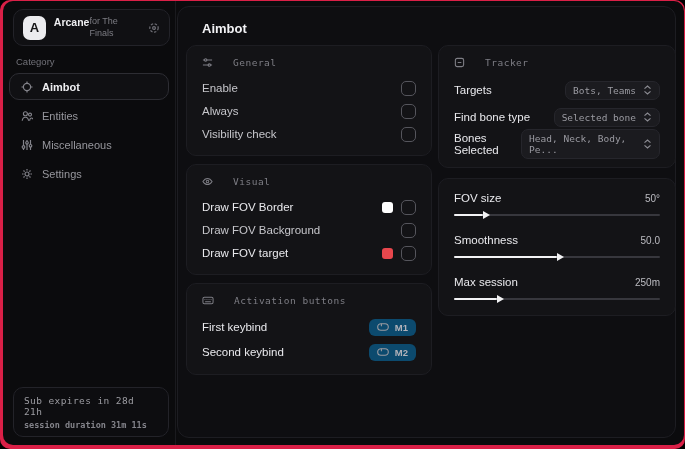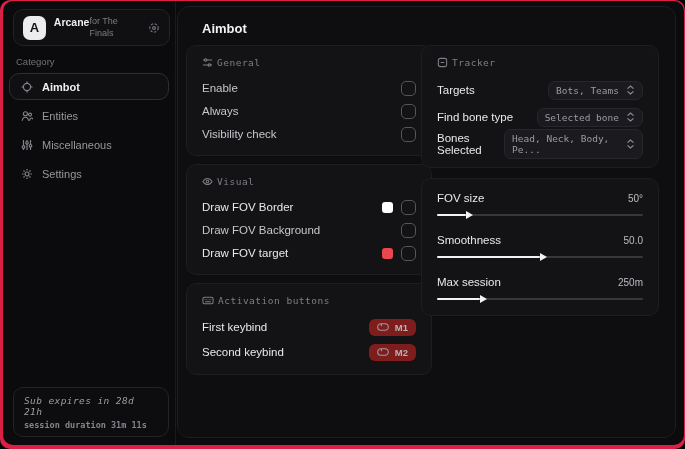--- a/index.html
+++ b/index.html
@@ -25,46 +25,46 @@
   .cat-label { position:absolute; left:13px; top:55px; font-size:9.5px; color:#717178; }
   .nav { position:absolute; left:0; right:0; top:70px; }
   .nav-item { height:27px; margin:2px 6px 0; display:flex; align-items:center; gap:9px;
               padding:0 11px; font-size:11px; color:#97979d; border-radius:10px;
               border:1px solid transparent; cursor:default; }
   .nav-item.active { border-color:#2d2d33; background:#101013; color:#eeeef1; font-weight:bold; }
   .nav-item .ic { display:flex; color:#83838a; }
   .sub-card { position:absolute; left:10px; right:6px; bottom:8px; border:1px solid #232329;
               border-radius:10px; padding:7px 10px 6px; background:#0d0d10; }
   .sub-l1 { font-family:"DejaVu Sans Mono", monospace; font-size:9.5px; color:#9d9da3;
-            letter-spacing:.4px;font-style:italic; }
+            letter-spacing:.4px; }
   .sub-l2 { font-family:"DejaVu Sans Mono", monospace; font-size:8.5px; font-weight:bold;
             color:#84848b; margin-top:3px; }
 
   
   .main { position:absolute; left:174px; top:5px; right:8px; bottom:7px;
           background:#0e0e11; border:1px solid #1d1d22; border-radius:12px; }
   .page-title { position:absolute; left:24px; top:14px; font-size:13px; font-weight:bold;
                 color:#f2f2f5; }
   .col-left  { position:absolute; left:8px;  top:38px; width:246px; }
-  .col-right { position:absolute; left:243px; top:38px; width:238px; }
+  .col-right { position:absolute; left:260px; top:38px; width:238px; }
   .card { background:#131316; border:1px solid #1d1d22; border-radius:10px;
           padding:11px 15px 10px; margin-bottom:8px; }
-  .card-head { display:flex; align-items:center; gap:4px; color:#7e7e85;
+  .card-head { display:flex; align-items:center; gap:20px; color:#7e7e85;
                font-family:"DejaVu Sans Mono", monospace; font-size:9.5px;
                letter-spacing:.5px; margin-bottom:9px; }
   .card-head .ic { display:flex; color:#7e7e85; }
   .row { display:flex; align-items:center; justify-content:space-between; height:22px; }
   .row + .row { margin-top:1px; }
   .row-label { font-size:11.5px; color:#c6c6cb; }
   .row-label.bright { color:#e9e9ed; font-weight:normal; }
   .row-right { display:flex; align-items:center; gap:8px; }
   .checkbox { width:15px; height:15px; border:1.5px solid #55555c; border-radius:5px;
               background:transparent; }
   .swatch { width:11px; height:11px; border-radius:3px; }
-  .key-badge { display:flex; align-items:center; gap:6px; background:#7f1d1d;
+  .key-badge { display:flex; align-items:center; gap:6px; background:#0c4a6e;
                border-radius:6px; padding:3px 8px; font-size:9.5px; font-weight:bold;
                color:#b2b2b9; }
   .key-badge .ic { display:flex; color:#9a9aa1; }
   .dd-btn { display:flex; align-items:center; gap:7px; background:#1b1b1f;
             border:1px solid #26262c; border-radius:7px; padding:3px 7px;
             font-family:"DejaVu Sans Mono", monospace; font-size:9.5px; color:#9a9aa1; }
   .dd-btn .ic { display:flex; color:#8b8b92; }
   .acc-group { margin-bottom:13px; }
   .acc-group:last-child { margin-bottom:2px; }
   .acc-top { display:flex; justify-content:space-between; align-items:center; height:16px; }

